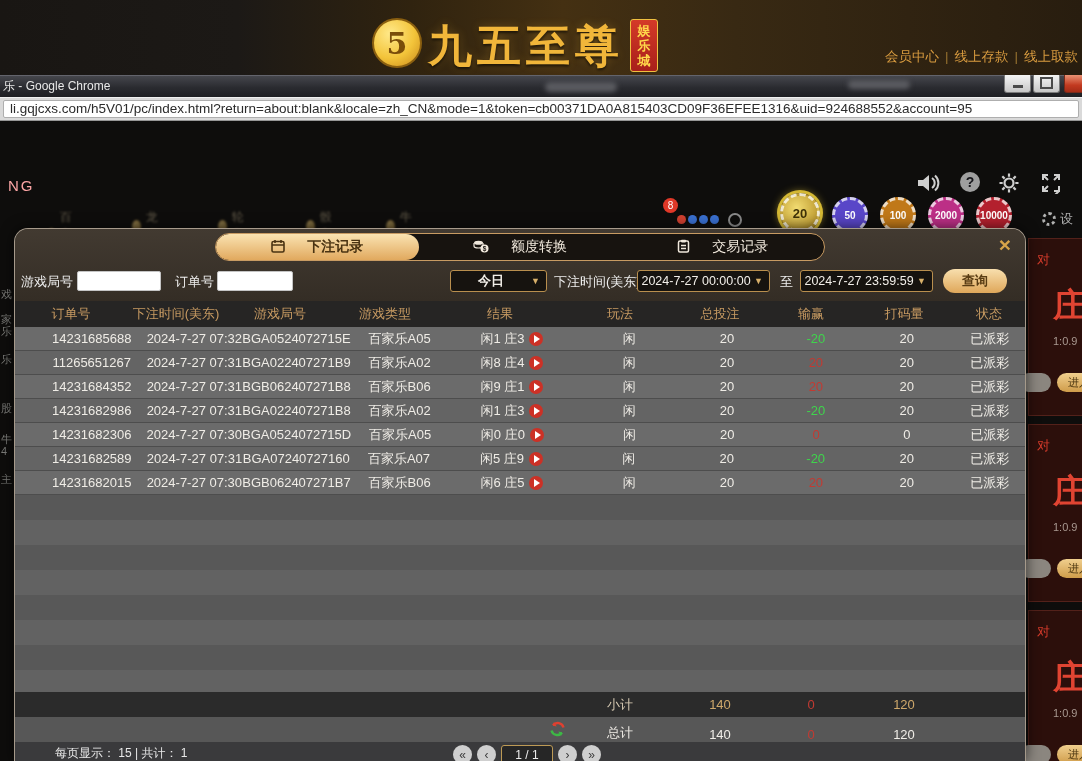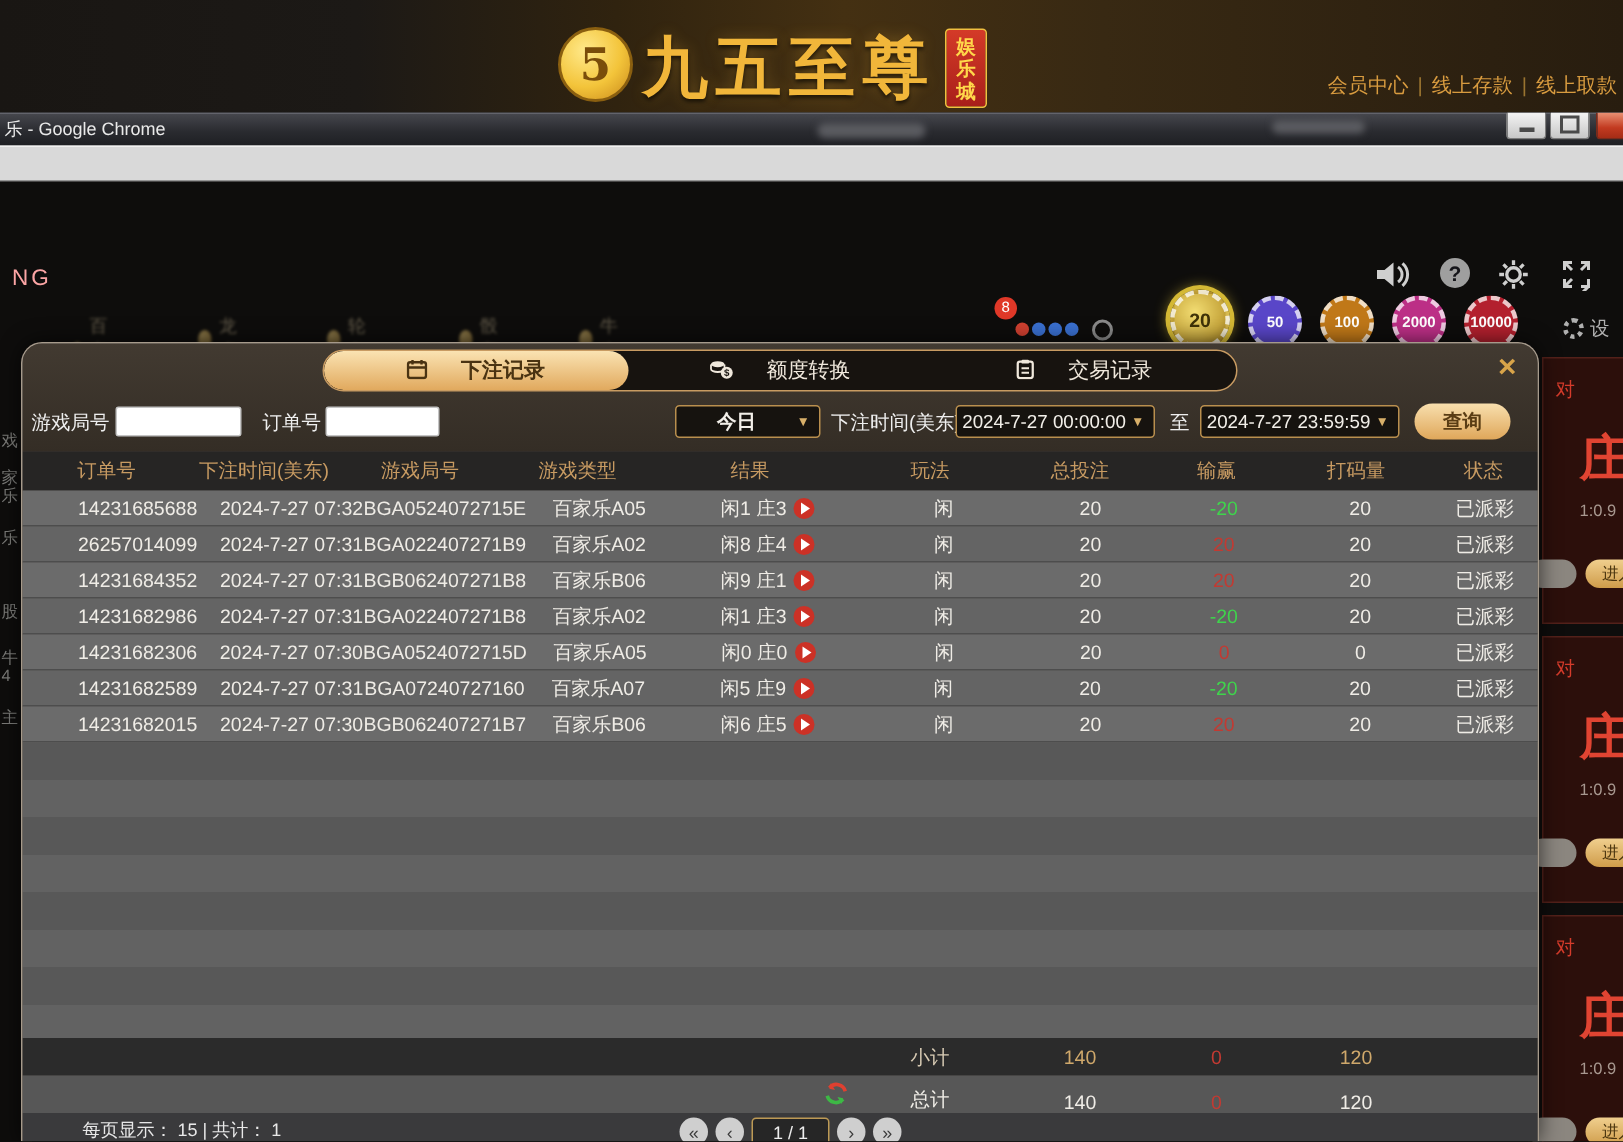--- a/index.html
+++ b/index.html
@@ -153,20 +153,21 @@
   <div class="abs smudge" style="left:545px;top:82px;width:72px;height:10px;"></div>
   <div class="abs smudge" style="left:848px;top:80px;width:62px;height:9px;"></div>
   <div class="abs" id="win-min">
       <div class="g"></div>
     </div>
   <div class="abs" id="win-max">
       <div class="g"></div>
     </div>
   <div class="abs" id="win-close"></div>
   <div class="abs" id="urlbar"></div>
+  <div class="abs" id="url-input">li.gqjcxs.com/h5V01/pc/index.html?return=about:blank&amp;locale=zh_CN&amp;mode=1&amp;token=cb00371DA0A815403CD09F36EFEE1316&amp;uid=924688552&amp;account=95</div>
 
   <div class="abs" id="game-area">
     <div class="abs" id="ng-logo">NG</div>
 
     <div class="abs hdr-icon" id="icon-volume">
       <svg width="24" height="22" viewBox="0 0 24 22">
           <path d="M2 8v6h5l6 5V3L7 8H2z" fill="#cfcfcf"></path>
           <path d="M16 6a6 6 0 0 1 0 10M19 3.5a10 10 0 0 1 0 15" stroke="#cfcfcf" stroke-width="2" fill="none"></path>
         </svg>
     </div>
@@ -332,21 +333,21 @@
           <div class="cell c4">闲1 庄3<span class="play">
               <span class="tri"></span>
             </span></div>
           <div class="cell c5">闲</div>
           <div class="cell c6">20</div>
           <div class="cell c7 wl-green">-20</div>
           <div class="cell c8">20</div>
           <div class="cell c9">已派彩</div>
         </div>
         <div class="trow">
-          <div class="cell c0">26257014099</div>
+          <div class="cell c0">11265651267</div>
           <div class="cell c1">2024-7-27 07:31</div>
           <div class="cell c2">BGA022407271B9</div>
           <div class="cell c3">百家乐A02</div>
           <div class="cell c4">闲8 庄4<span class="play">
               <span class="tri"></span>
             </span></div>
           <div class="cell c5">闲</div>
           <div class="cell c6">20</div>
           <div class="cell c7 wl-red">20</div>
           <div class="cell c8">20</div>

